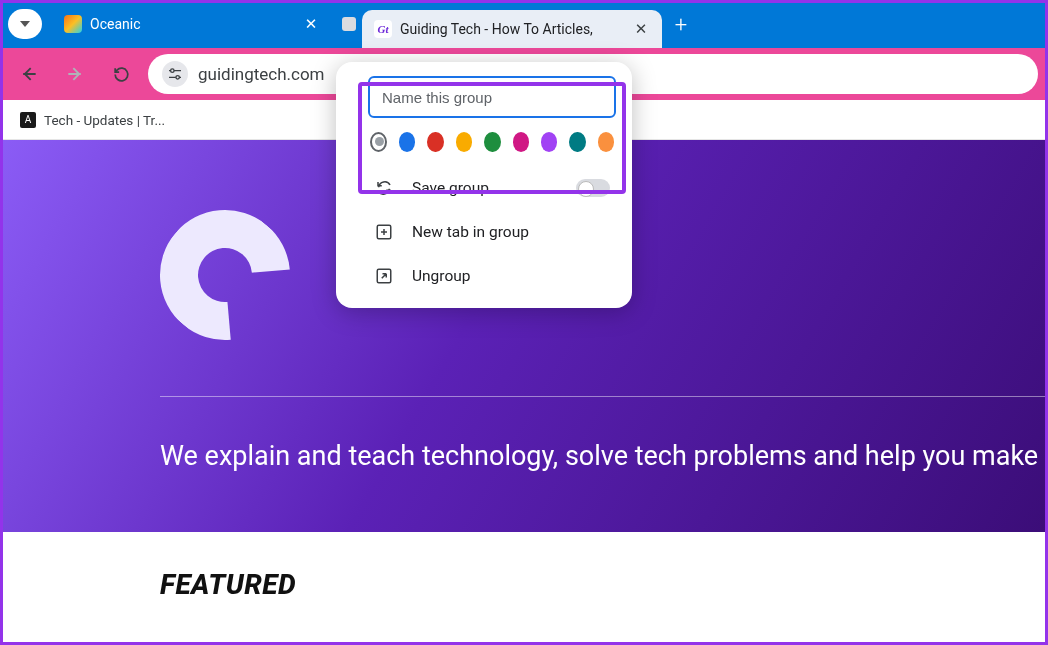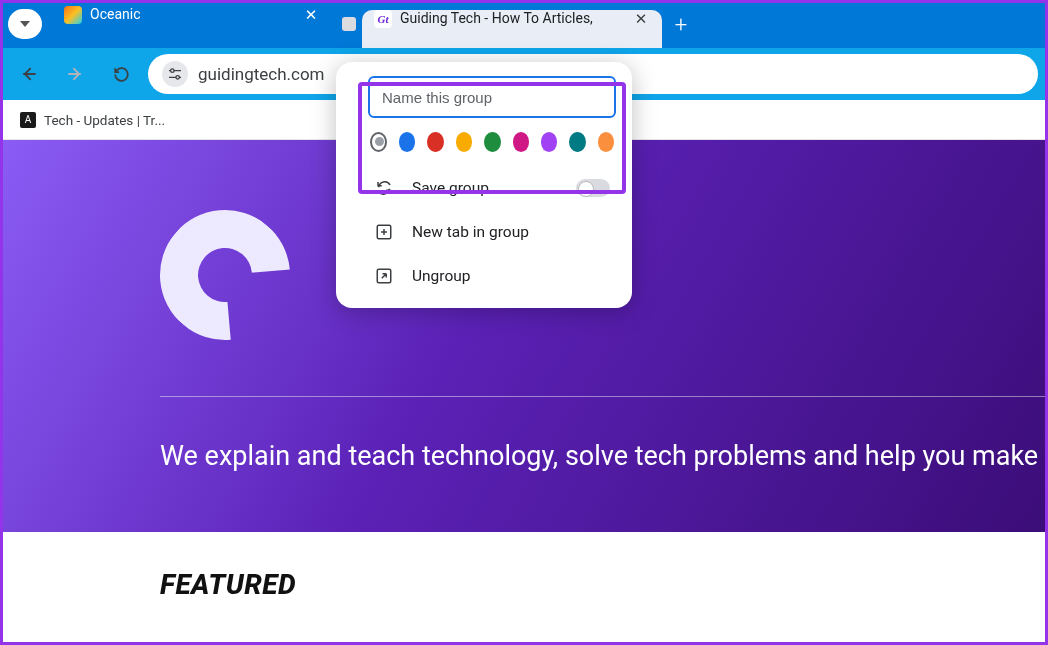--- a/index.html
+++ b/index.html
@@ -39,20 +39,21 @@
     margin-right: 6px;
   }
   .window-menu::after {
     content: "";
     border-left: 5px solid transparent;
     border-right: 5px solid transparent;
     border-top: 6px solid #555;
   }
   .tab {
     display: flex;
+    align-items: center;
     height: 36px;
     border-radius: 10px 10px 0 0;
     padding: 0 12px;
     gap: 8px;
     font-size: 14px;
     color: #fff;
     position: relative;
   }
   .tab.inactive { width: 280px; }
   .tab.active {
@@ -105,21 +106,21 @@
     display: flex;
     align-items: center;
     justify-content: center;
     color: #fff;
     font-size: 22px;
     font-weight: 300;
     cursor: pointer;
   }
   
   .toolbar {
-    background: #0ea5e9;
+    background: #ec4899;
     height: 52px;
     display: flex;
     align-items: center;
     padding: 0 10px;
     gap: 8px;
   }
   .nav-btn {
     width: 38px; height: 38px;
     border-radius: 19px;
     display: flex;

